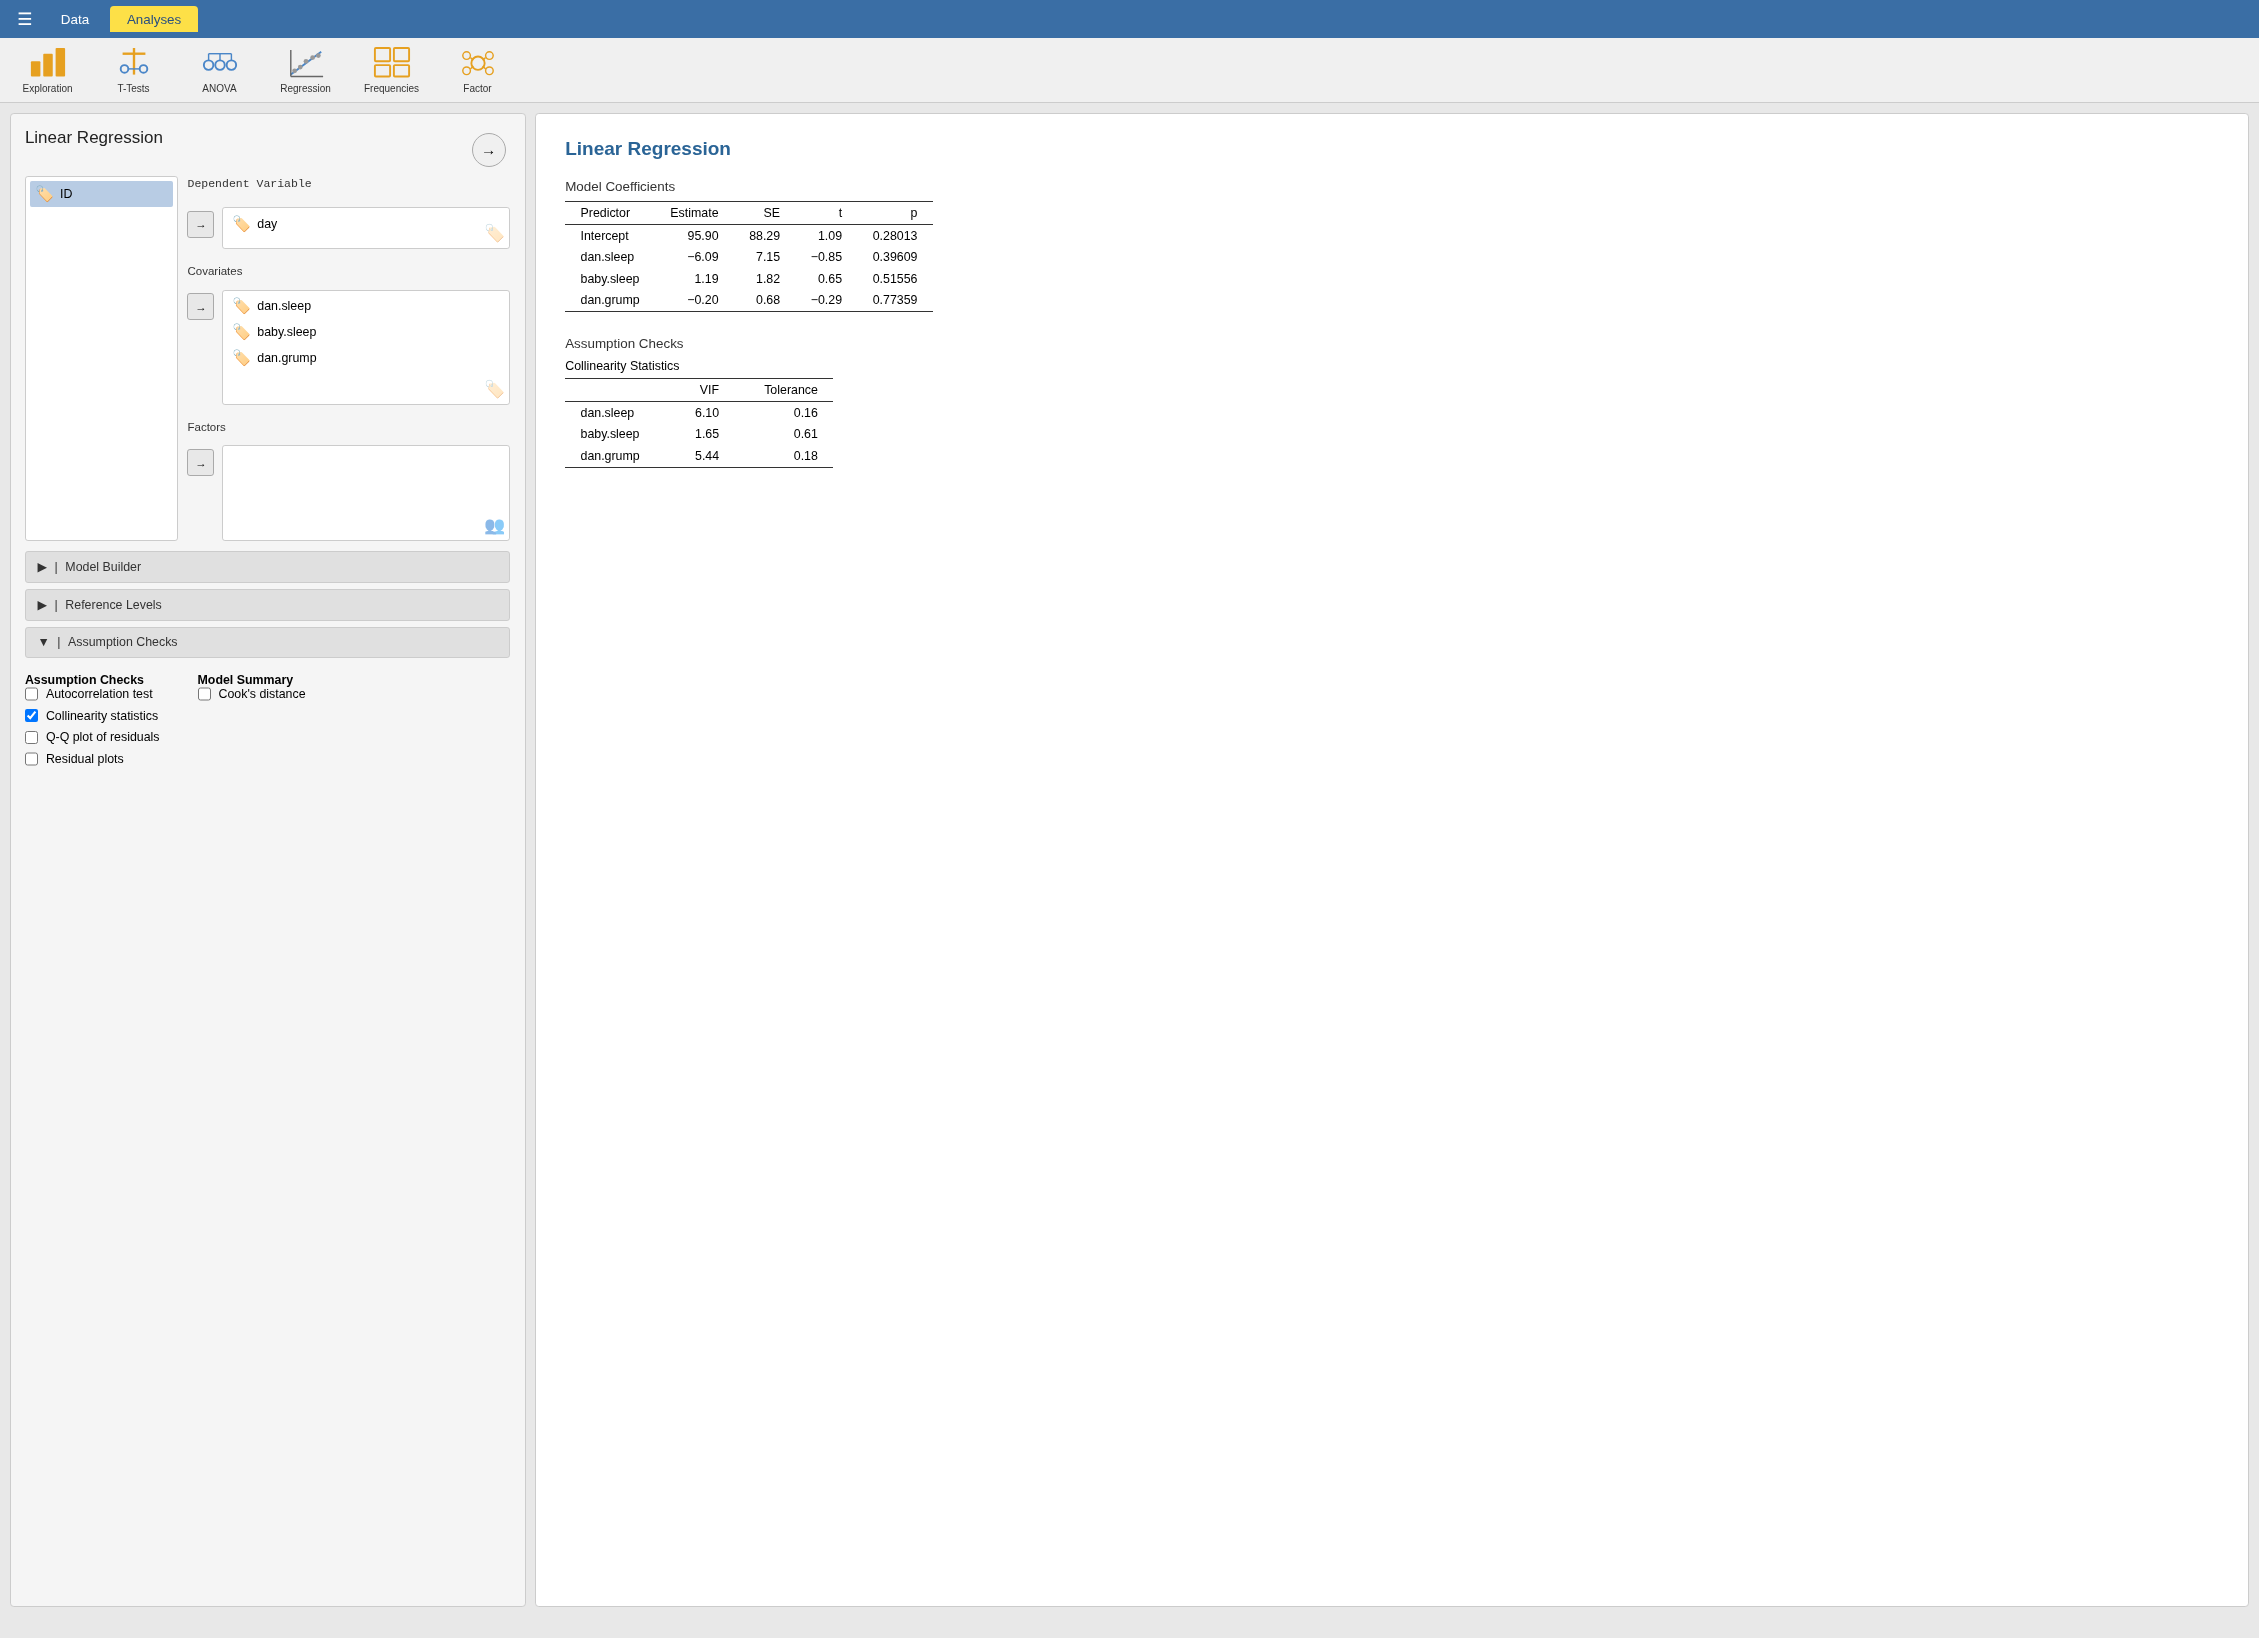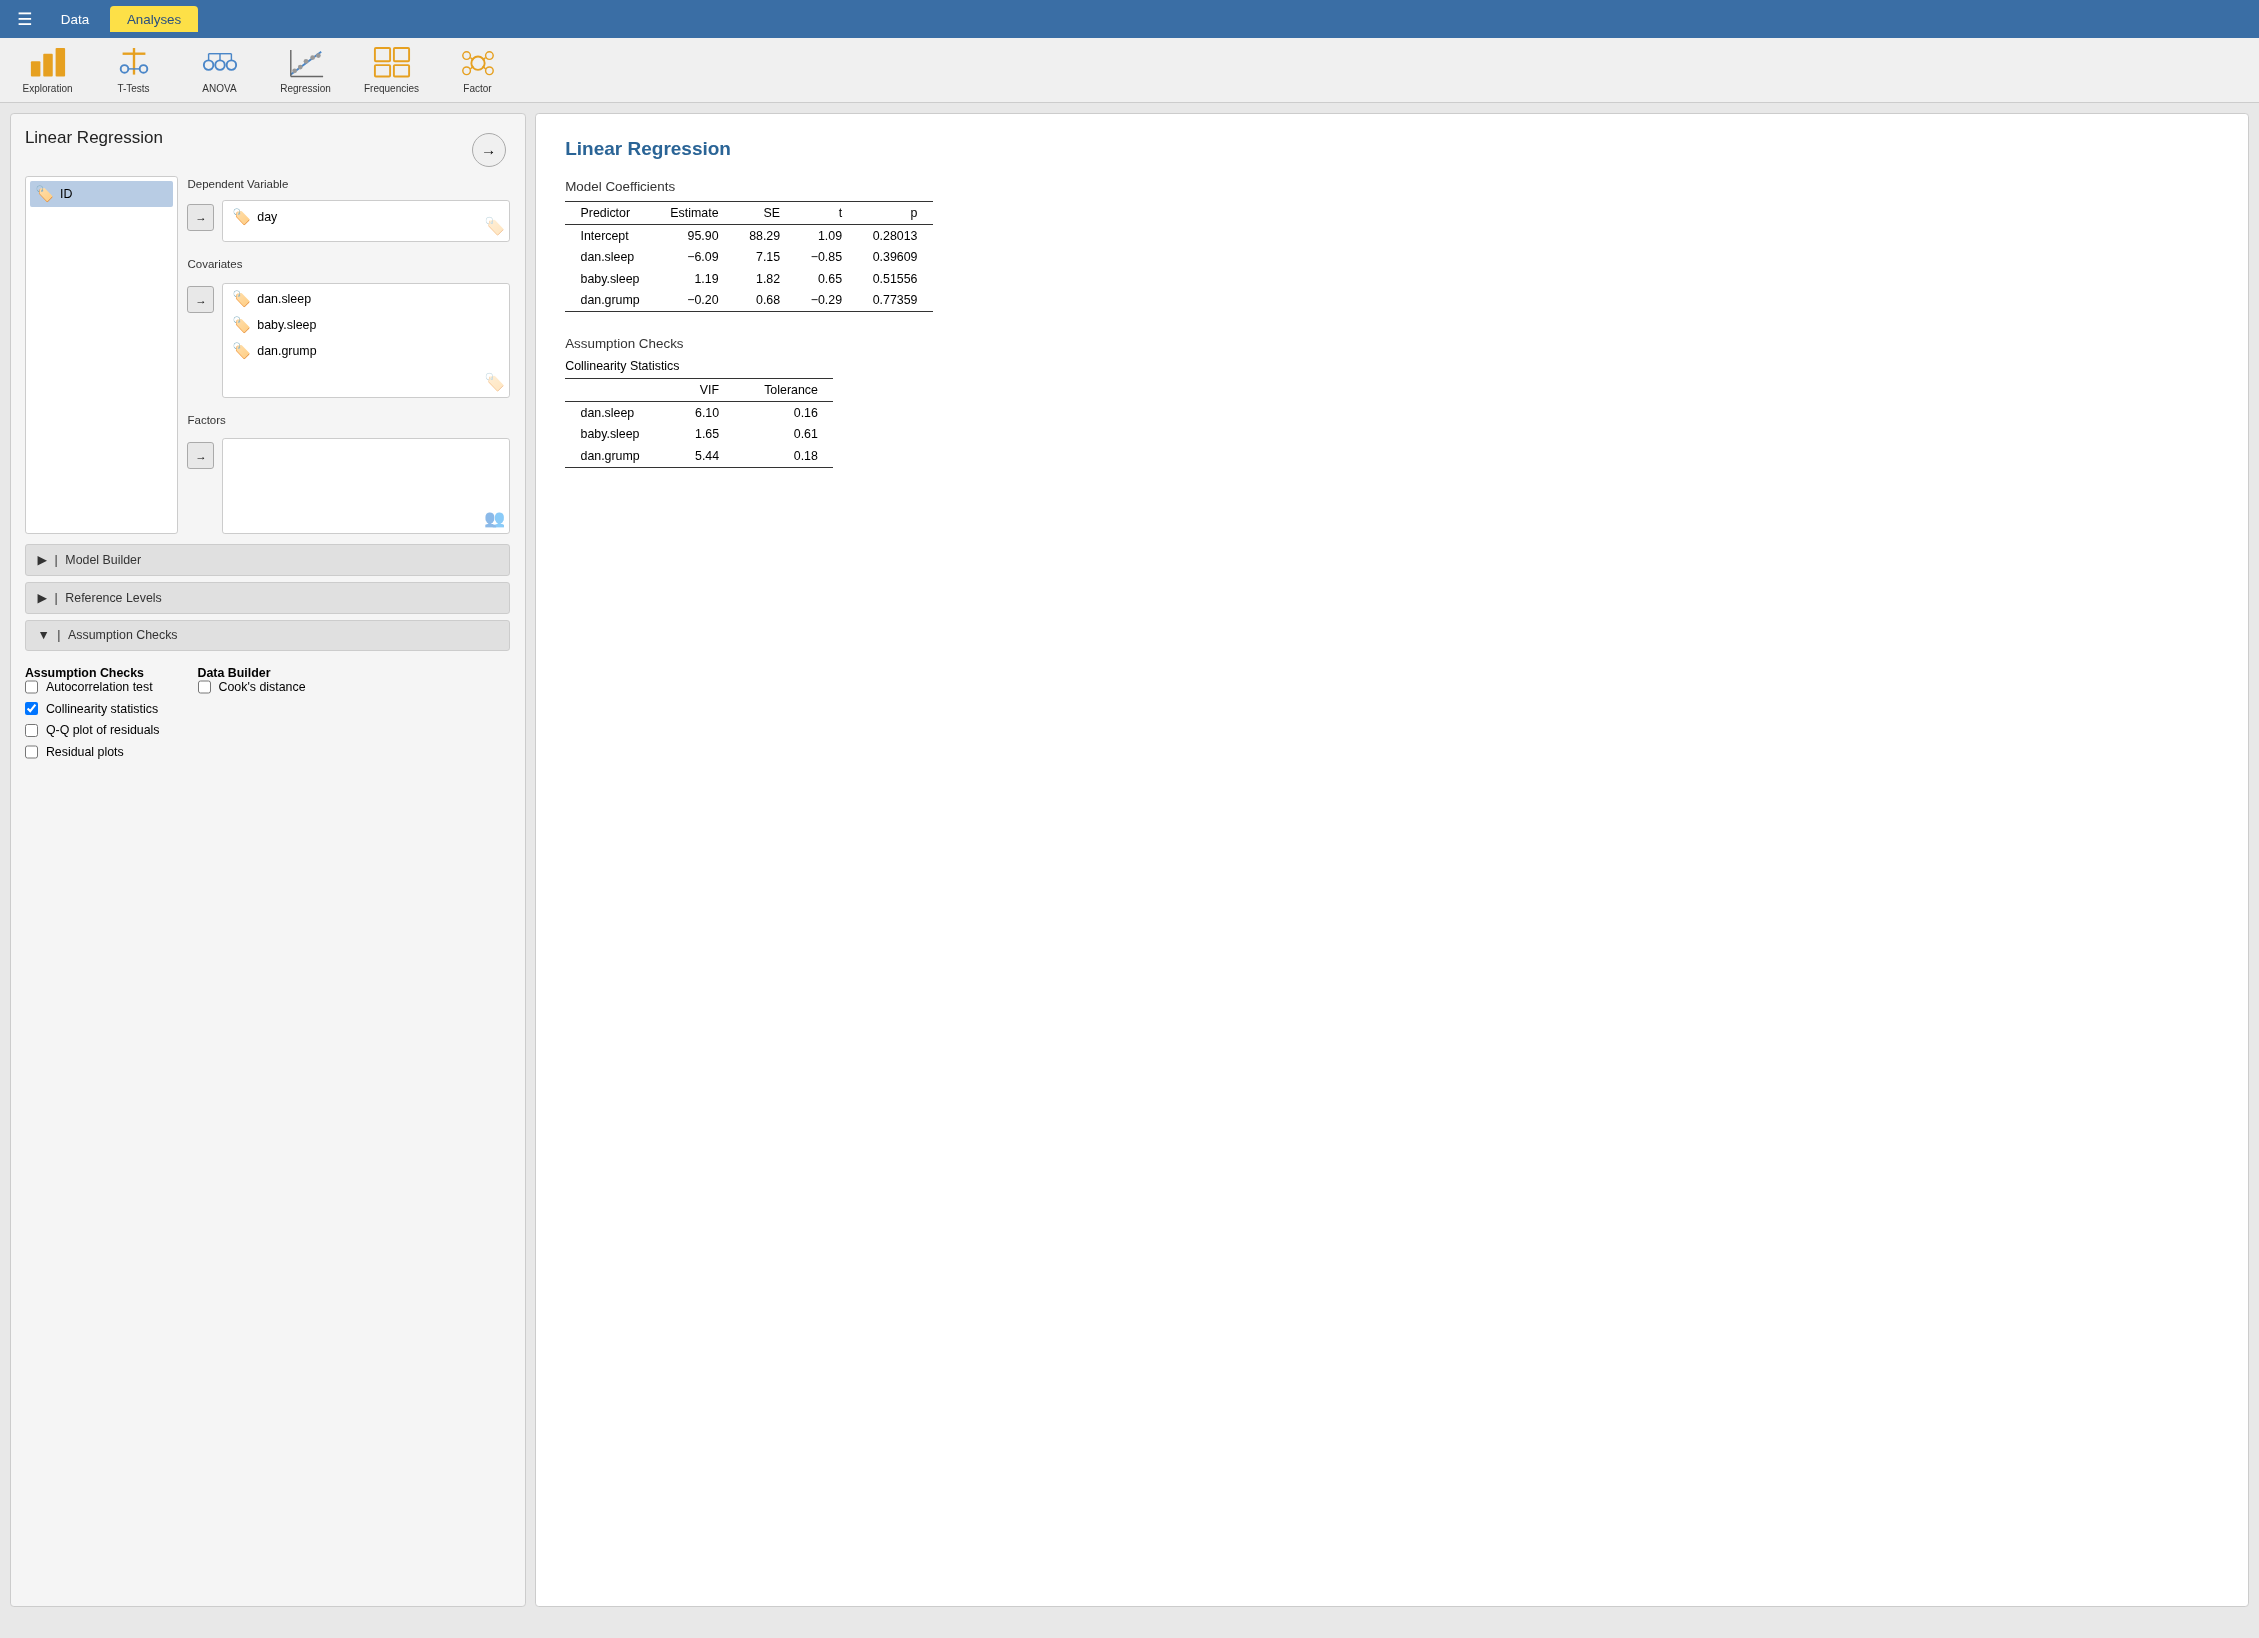--- a/index.html
+++ b/index.html
@@ -388,21 +388,21 @@
 
       <div class="var-source">
         <div class="var-source-item">
           <span class="var-icon">🏷️</span>
           <span>ID</span>
         </div>
       </div>
 
       <div class="var-assignments">
 
-        <div style="margin-bottom:2px;">
+        <div style="margin-bottom:9px;font-family:Liberation Mono, monospace;">
           <span class="assignment-label">Dependent Variable</span>
         </div>
         <div class="assignment-row">
           <div class="arrow-btn-small">→</div>
           <div class="var-drop-zone">
             <div class="var-item">
               <span class="var-icon">🏷️</span>
               <span>day</span>
             </div>
             <span class="drop-zone-icon">🏷️</span>
@@ -481,21 +481,21 @@
         <div class="check-item">
           <input type="checkbox" style="">
           <span>Q-Q plot of residuals</span>
         </div>
         <div class="check-item">
           <input type="checkbox" style="">
           <span>Residual plots</span>
         </div>
       </div>
       <div>
-        <h4>Data Builder</h4>
+        <h4>Model Summary</h4>
         <div class="check-item">
           <input type="checkbox" style="">
           <span>Cook's distance</span>
         </div>
       </div>
     </div>
   </div>
 
   <div class="right-panel">
     <div class="result-title">Linear Regression</div>

